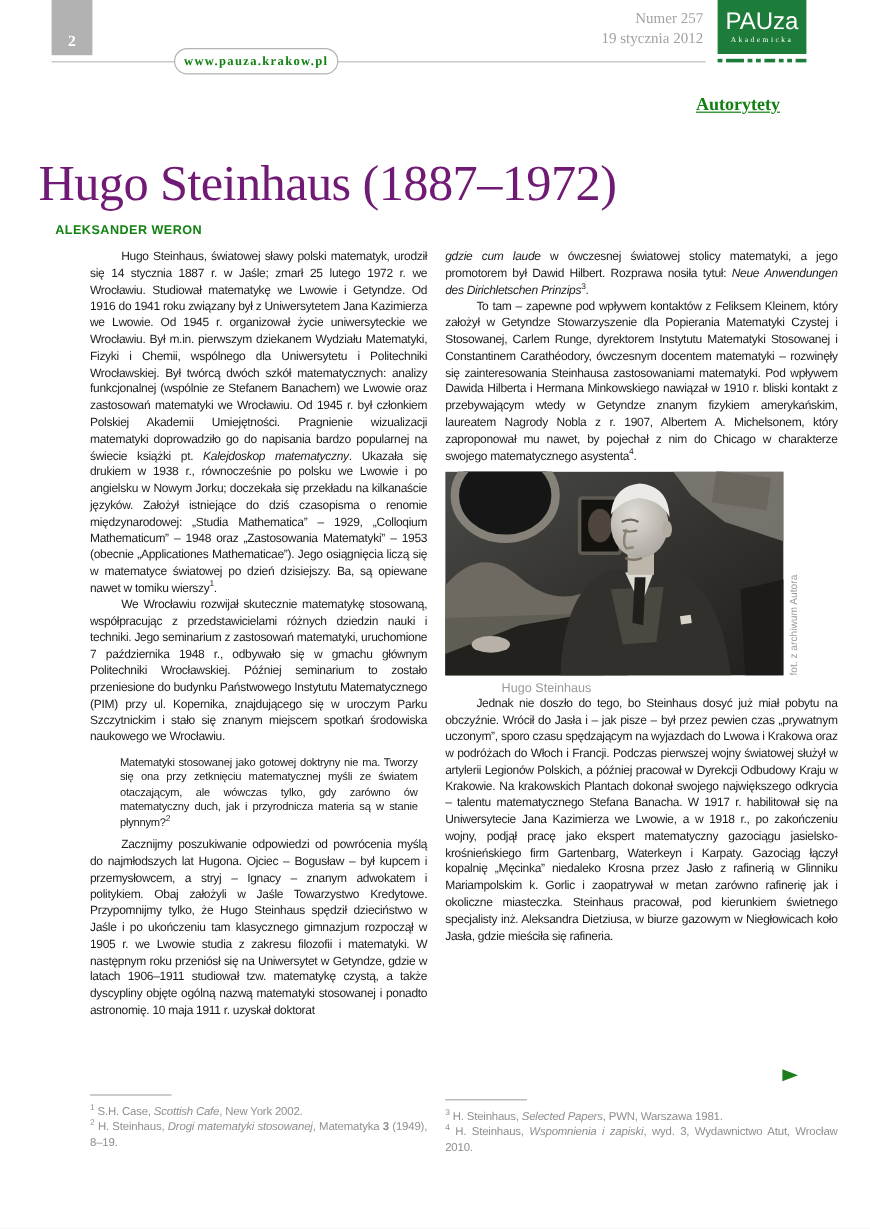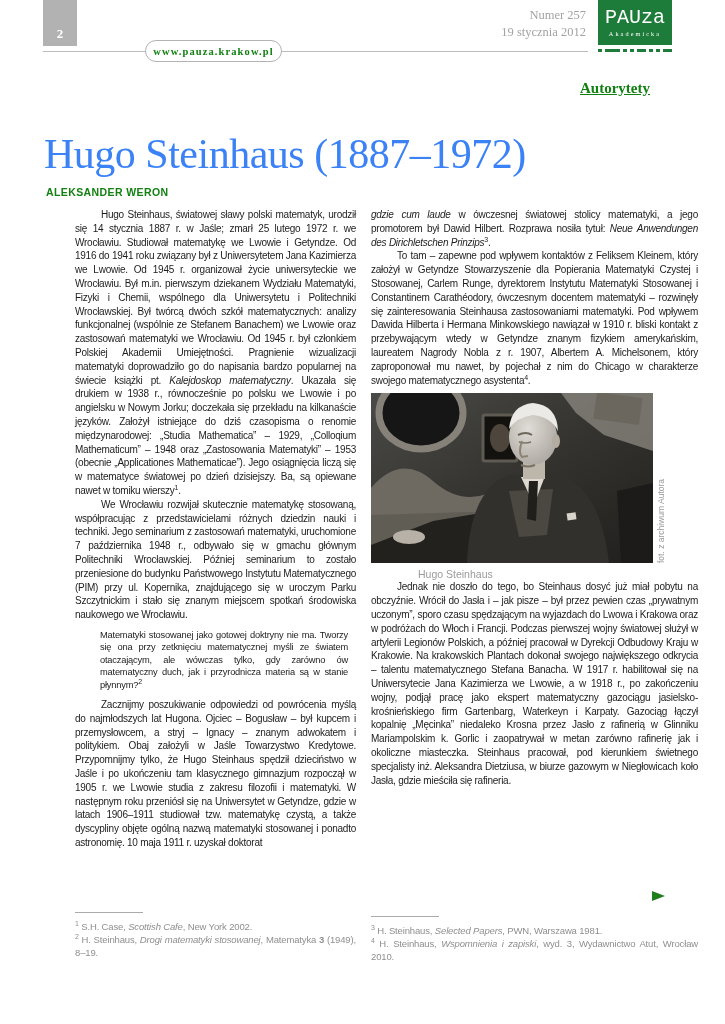--- a/index.html
+++ b/index.html
@@ -21,32 +21,32 @@
   .pagenum-box span{color:#fff;font-family:"Liberation Serif",serif;font-weight:bold;font-size:13px;}
   .header-rule{position:absolute;left:43px;top:51px;width:545px;height:1px;background:#bcbcbc;}
   .url-box{position:absolute;left:145px;top:40px;width:137px;height:22px;background:#fff;
     border:1px solid #b3b3b3;border-radius:11px;display:flex;align-items:center;justify-content:center;}
   .url-box span{font-family:"Liberation Serif",serif;font-weight:bold;font-size:10.5px;
     letter-spacing:1.1px;color:var(--green);}
   .issue{position:absolute;right:139px;top:7px;text-align:right;
     font-family:"Liberation Serif",serif;font-size:12.5px;line-height:16.5px;color:var(--gray-text);}
   .logo-box{position:absolute;left:598px;top:0;width:74px;height:45px;background:var(--logo-green);
     display:flex;flex-direction:column;align-items:center;justify-content:center;}
-  .logo-title{color:#fff;font-family:Liberation Mono, monospace;font-size:20px;line-height:20px;letter-spacing:0;}
+  .logo-title{color:#fff;font-family:Liberation Sans, sans-serif;font-size:20px;line-height:20px;letter-spacing:0;}
   .logo-sub{color:#fff;font-family:"Liberation Serif",serif;font-size:6.2px;letter-spacing:2.1px;margin-top:2px;white-space:nowrap;}
   .morse{position:absolute;left:598px;top:49px;width:74px;display:flex;align-items:center;gap:3px;}
   .morse i{display:block;height:3px;background:var(--logo-green);}
   .morse i.dot{width:4px;}
   .morse i.dash{width:9px;}
   .morse i.long{width:15px;}
   .section-link{position:absolute;top:80px;right:75px;font-family:"Liberation Serif",serif;
     font-weight:bold;font-size:15px;color:var(--green);text-decoration:underline;}
   
-  .article-title{position:absolute;left:44px;top:102px;font-family:"Liberation Serif",serif;
-    font-weight:400;font-size:42px;line-height:48px;color:#3b82f6;letter-spacing:-0.5px;white-space:nowrap;}
+  .article-title{position:absolute;left:32px;top:102px;font-family:"Liberation Serif",serif;
+    font-weight:400;font-size:42px;line-height:48px;color:#701a75;letter-spacing:-0.5px;white-space:nowrap;}
   .article-author{position:absolute;left:46px;top:186px;font-weight:bold;font-size:10.5px;
     letter-spacing:0.4px;color:var(--green);}
   
   .col{position:absolute;top:208px;}
   .col-left{left:75px;width:281px;}
   .col-right{left:371px;width:327px;}
   .paragraph{margin:0;text-align:justify;font-size:10px;line-height:13.8px;
     letter-spacing:-0.25px;color:#1c1c1c;hyphens:auto;-webkit-hyphens:auto;}
   .paragraph.indent{text-indent:26px;}
   .quote-block{margin:7px 8px 7px 25px;text-align:justify;font-size:9.3px;line-height:12.4px;

